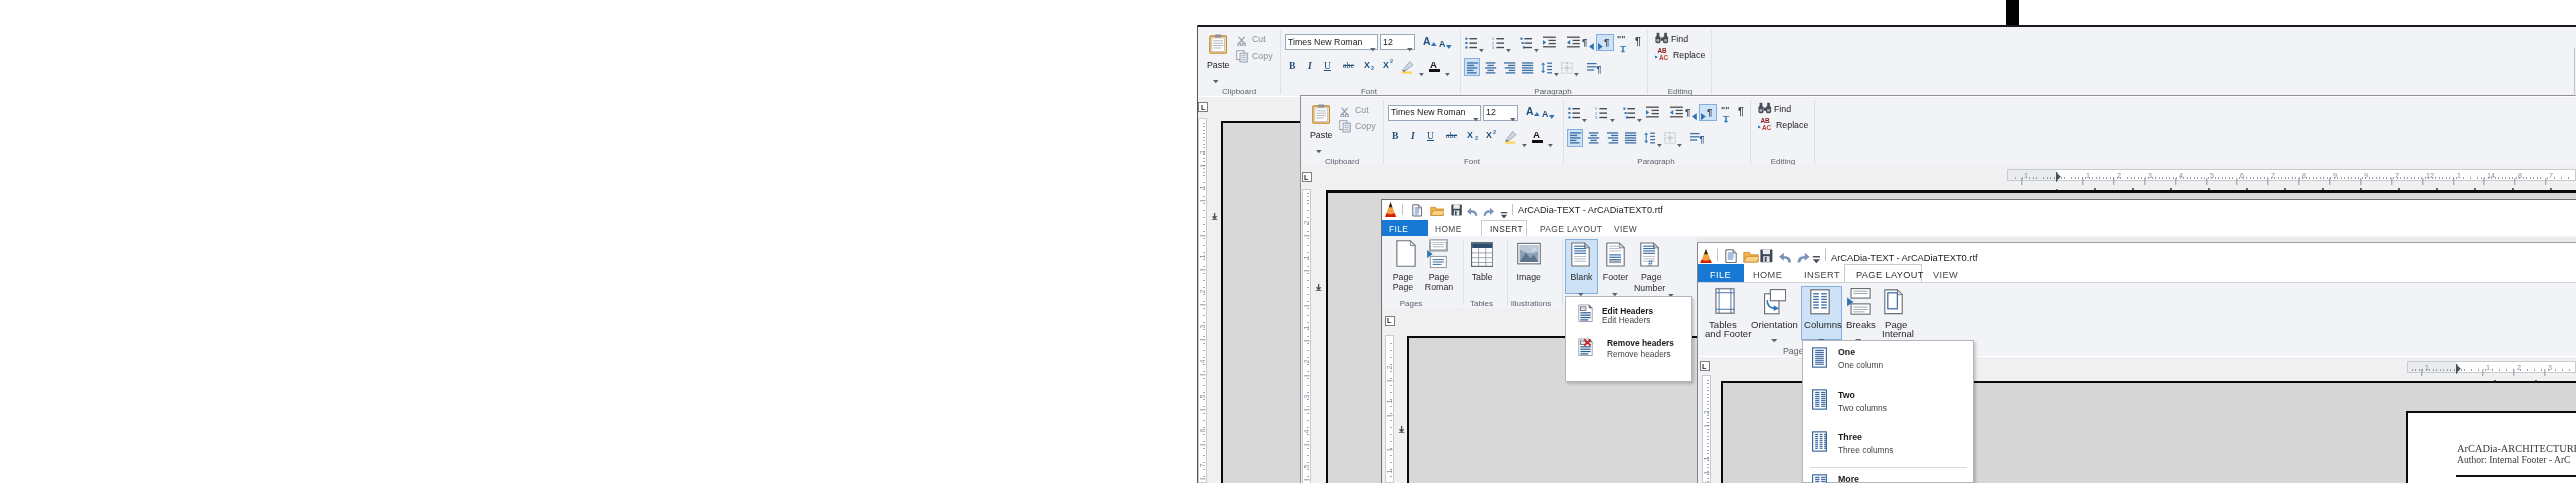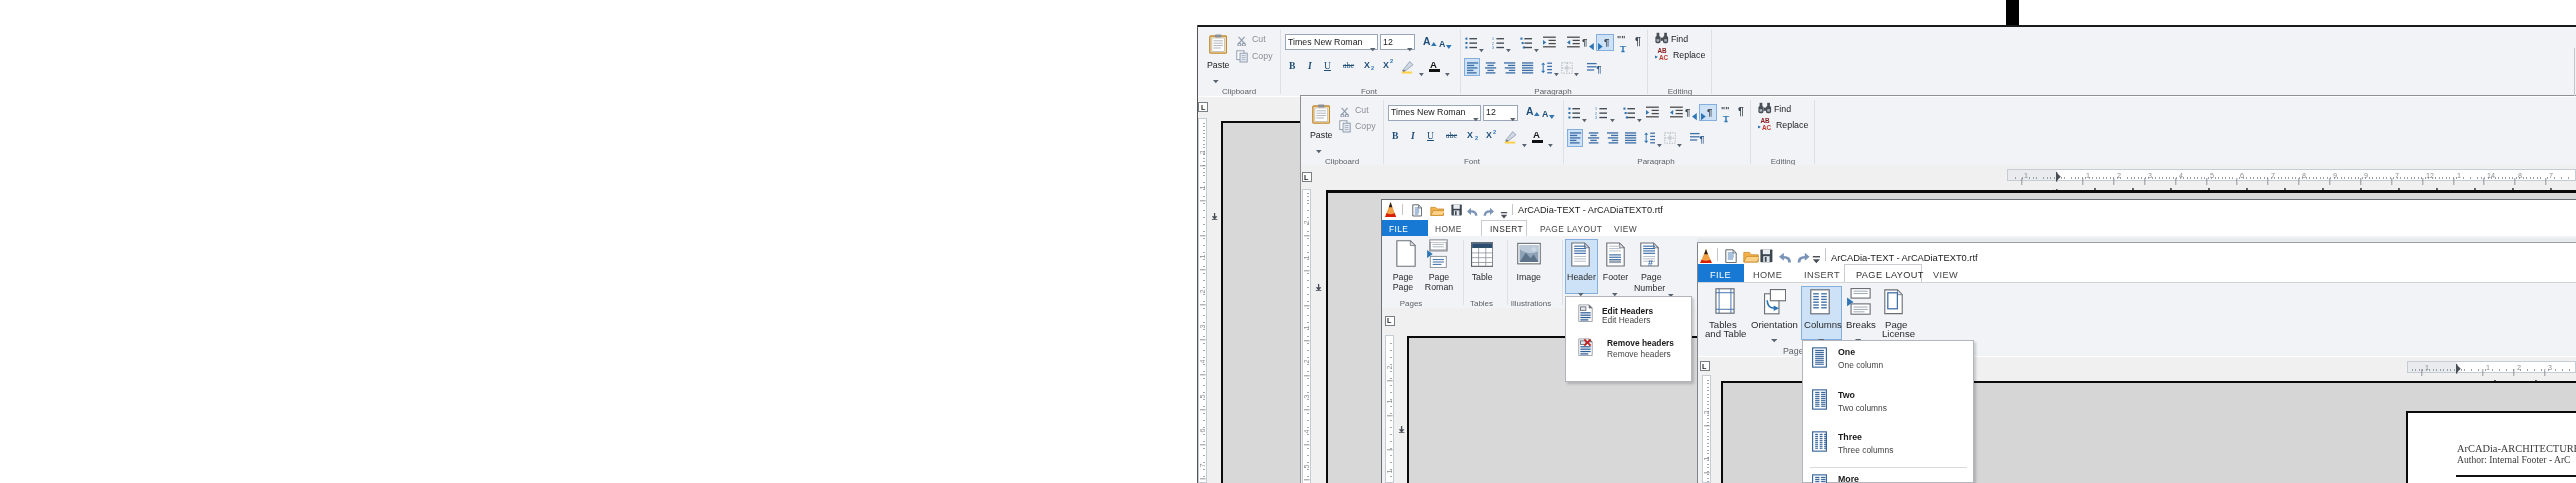--- a/index.html
+++ b/index.html
@@ -786,21 +786,21 @@
         <path d="M1,1 L17,1 L23,7 L23,30 L1,30 Z" fill="#fff" stroke="#6a6f77" stroke-width="1.4"></path>
         <path d="M17,1 L23,7 L17,7 Z" fill="#e2e5ea" stroke="#6a6f77" stroke-width="1"></path>
         <line x1="4" y1="5" x2="19" y2="5" stroke="#3f6fa8" stroke-width="1.5"></line>
         <line x1="4" y1="8" x2="19" y2="8" stroke="#3f6fa8" stroke-width="1.5"></line>
         <line x1="4" y1="11" x2="19" y2="11" stroke="#3f6fa8" stroke-width="1.5"></line>
         <line x1="4" y1="14" x2="19" y2="14" stroke="#3f6fa8" stroke-width="1.5"></line>
         <line x1="4" y1="18" x2="19" y2="18" stroke="#b8bfc8" stroke-width="1.3"></line>
         <line x1="4" y1="21" x2="19" y2="21" stroke="#b8bfc8" stroke-width="1.3"></line>
         <line x1="4" y1="24" x2="19" y2="24" stroke="#b8bfc8" stroke-width="1.3"></line>
       </svg></div>
-<div style="position:absolute;left:1565px;top:272px;width:33px;text-align:center;font:normal 8.8px 'Liberation Sans', sans-serif;color:#2b2b2b;white-space:nowrap;">Header</div>
+<div style="position:absolute;left:1565px;top:272px;width:33px;text-align:center;font:normal 8.8px 'Liberation Sans', sans-serif;color:#2b2b2b;white-space:nowrap;">Blank</div>
 <div style="position:absolute;left:1578px;top:285px;width:5.6px;height:4px;"><svg width="5.6" height="4" viewBox="0 0 7 5">
         <polygon points="0,0 7,0 3.5,4.2" fill="#5a6470"></polygon>
       </svg></div>
 <div style="position:absolute;left:1606px;top:242px;width:19px;height:25px;"><svg width="19" height="25" viewBox="0 0 24 31">
         <path d="M1,1 L17,1 L23,7 L23,30 L1,30 Z" fill="#fff" stroke="#6a6f77" stroke-width="1.4"></path>
         <path d="M17,1 L23,7 L17,7 Z" fill="#e2e5ea" stroke="#6a6f77" stroke-width="1"></path>
         <line x1="4" y1="5" x2="19" y2="5" stroke="#b8bfc8" stroke-width="1.3"></line>
         <line x1="4" y1="8" x2="19" y2="8" stroke="#b8bfc8" stroke-width="1.3"></line>
         <line x1="4" y1="11" x2="19" y2="11" stroke="#b8bfc8" stroke-width="1.3"></line>
         <line x1="4" y1="16" x2="19" y2="16" stroke="#3f6fa8" stroke-width="1.5"></line>
@@ -945,21 +945,21 @@
 <div style="position:absolute;left:1715px;top:288px;width:20px;height:26px;"><svg width="20" height="26" viewBox="0 0 25 33">
         <rect x="1" y="1" width="23" height="31" fill="#fff" stroke="#6a6f77" stroke-width="1.5"></rect>
 <g stroke="#3f6fa8" stroke-width="1.2">
           <line x1="5" y1="1" x2="5" y2="32"></line>
           <line x1="20" y1="1" x2="20" y2="32"></line>
           <line x1="1" y1="6" x2="24" y2="6"></line>
           <line x1="1" y1="27" x2="24" y2="27"></line>
         </g>
       </svg></div>
 <div style="position:absolute;left:1709px;top:319px;font:normal 9.6px 'Liberation Sans', sans-serif;color:#2b2b2b;white-space:nowrap;">Tables</div>
-<div style="position:absolute;left:1705px;top:328px;font:normal 9.6px 'Liberation Sans', sans-serif;color:#2b2b2b;white-space:nowrap;">and Table</div>
+<div style="position:absolute;left:1705px;top:328px;font:normal 9.6px 'Liberation Sans', sans-serif;color:#2b2b2b;white-space:nowrap;">and Footer</div>
 <div style="position:absolute;left:1764px;top:289px;width:22.4px;height:25.6px;"><svg width="22.4" height="25.6" viewBox="0 0 28 32">
         <rect x="0.7" y="6" width="18" height="25" fill="#fff" stroke="#6a6f77" stroke-width="1.4"></rect>
 <rect x="8" y="0.7" width="19" height="14" fill="#fff" stroke="#6a6f77" stroke-width="1.4"></rect>
 <path d="M4,14 Q4,24 14,24" stroke="#2e75b6" stroke-width="2" fill="none"></path>
         <polygon points="12,20.5 19,24 12,27.5" fill="#2e75b6"></polygon>
       </svg></div>
 <div style="position:absolute;left:1751px;top:319px;font:normal 9.6px 'Liberation Sans', sans-serif;color:#2b2b2b;white-space:nowrap;">Orientation</div>
 <div style="position:absolute;left:1771px;top:331px;width:6.4px;height:4px;"><svg width="6.4" height="4" viewBox="0 0 8 5">
         <polygon points="0,0 8,0 4.0,4.2" fill="#5a6470"></polygon>
       </svg></div>
@@ -1004,21 +1004,21 @@
         <polygon points="0,0 8,0 4.0,4.2" fill="#5a6470"></polygon>
       </svg></div>
 <div style="position:absolute;left:1884px;top:289px;width:19px;height:25.6px;"><svg width="19" height="25.6" viewBox="0 0 24 32">
         <path d="M1,1 L17,1 L23,7 L23,31 L1,31 Z" fill="#fff" stroke="#6a6f77" stroke-width="1.4"></path>
         <path d="M17,1 L23,7 L17,7 Z" fill="#e2e5ea" stroke="#6a6f77" stroke-width="1"></path>
       </svg></div>
 <div style="position:absolute;left:1887px;top:292px;width:11.2px;height:17.6px;"><svg width="11.2" height="17.6" viewBox="0 0 14 22">
         <rect x="1" y="1" width="12" height="20" fill="none" stroke="#3f6fa8" stroke-width="1.6"></rect>
       </svg></div>
 <div style="position:absolute;left:1885px;top:319px;font:normal 9.6px 'Liberation Sans', sans-serif;color:#2b2b2b;white-space:nowrap;">Page</div>
-<div style="position:absolute;left:1882px;top:328px;font:normal 9.6px 'Liberation Sans', sans-serif;color:#2b2b2b;white-space:nowrap;">License</div>
+<div style="position:absolute;left:1882px;top:328px;font:normal 9.6px 'Liberation Sans', sans-serif;color:#2b2b2b;white-space:nowrap;">Internal</div>
 <div style="position:absolute;left:1783px;top:346px;font:normal 8.8px 'Liberation Sans', sans-serif;color:#5f6368;white-space:nowrap;">Page S</div>
 <div style="position:absolute;left:1698px;top:356px;width:878px;height:127px;background:#f0f0f0;"></div>
 <div style="position:absolute;left:1698px;top:356px;width:878px;height:0.8px;background:#fff;"></div>
 <div style="position:absolute;left:1700px;top:361px;width:10.4px;height:10.4px;background:#fff;border:0.8px solid #7a7f86;"></div>
 <div style="position:absolute;left:1702px;top:362px;font:bold 7.2px 'Liberation Sans', sans-serif;color:#1a1a1a;white-space:nowrap;">L</div>
 <div style="position:absolute;left:2407px;top:361px;width:169px;height:12px;background:#fff;border:0.8px solid #c6ccd3;"></div>
 <div style="position:absolute;left:2408px;top:362px;width:49px;height:10.4px;background:#e9ebee;"></div>
 <div style="position:absolute;left:2409px;top:369px;width:165px;height:1.8px;background:repeating-linear-gradient(90deg,transparent 0px,transparent 2.7px,#9aa0a8 2.7px,#9aa0a8 3.5px);"></div>
 <div style="position:absolute;left:2456px;top:362px;width:5.6px;height:10.4px;"><svg width="5.6" height="10.4" viewBox="0 0 7 13">
         <polygon points="0,0 6,6 0,12" fill="#4a4f57"></polygon>

